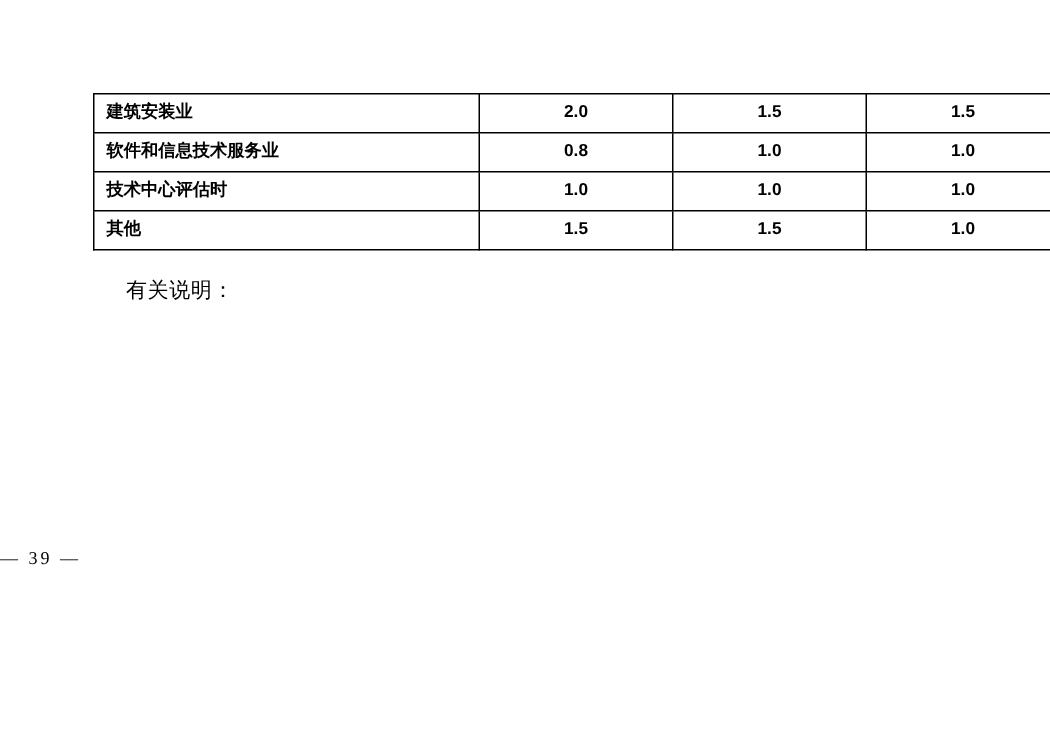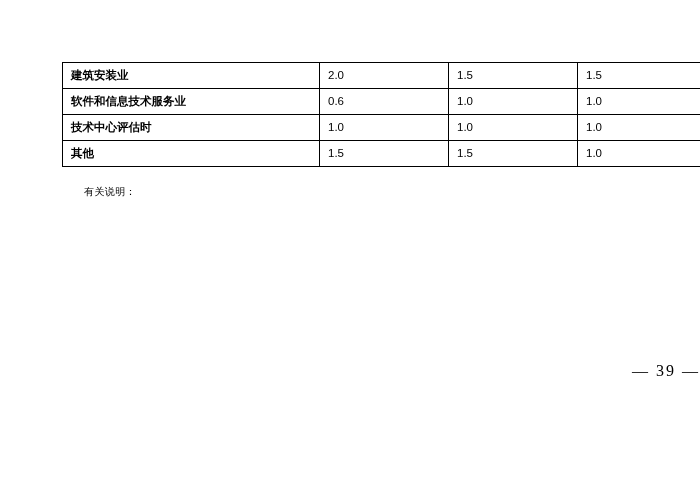--- a/index.html
+++ b/index.html
@@ -36,69 +36,70 @@
     vertical-align: middle;
     line-height: 1.2;
   }
   td.cell-name {
     width: 240px;
     text-align: left;
     font-weight: bold;
   }
   td.cell-num {
     width: 112px;
-    font-weight: normal;
+    text-align: center;
+    font-weight: bold;
   }
   .notes {
     margin-top: 16px;
-    font-size: 10px;
+    font-size: 14px;
     line-height: 1.85;
-    font-family: Liberation Sans, sans-serif;
+    font-family: Liberation Mono, monospace;
   }
   .notes-title {
     margin: 0 0 2px 0;
     padding-left: 22px;
     letter-spacing: 0.4px;
   }
   .note-p {
     margin: 0;
     text-indent: 24px;
     text-align: justify;
     letter-spacing: 0.15px;
   }
   .em {
     font-style: italic;
   }
   .footer {
     position: absolute;
     left: 0;
     right: 0;
     bottom: 42px;
-    text-align: right;
-    font-size: 16px;
+    text-align: left;
+    font-size: 12px;
     letter-spacing: 2px;
     font-family: "Liberation Serif", "DejaVu Serif", serif;
   }
 </style>
 </head>
 <body>
 
 <div class="page">
 
   <table class="coef-table">
     <tbody>
       <tr>
         <td class="cell-name">建筑安装业</td>
         <td class="cell-num">2.0</td>
         <td class="cell-num">1.5</td>
         <td class="cell-num">1.5</td>
       </tr>
       <tr>
         <td class="cell-name">软件和信息技术服务业</td>
-        <td class="cell-num">0.6</td>
+        <td class="cell-num">0.8</td>
         <td class="cell-num">1.0</td>
         <td class="cell-num">1.0</td>
       </tr>
       <tr>
         <td class="cell-name">技术中心评估时</td>
         <td class="cell-num">1.0</td>
         <td class="cell-num">1.0</td>
         <td class="cell-num">1.0</td>
       </tr>
       <tr>

